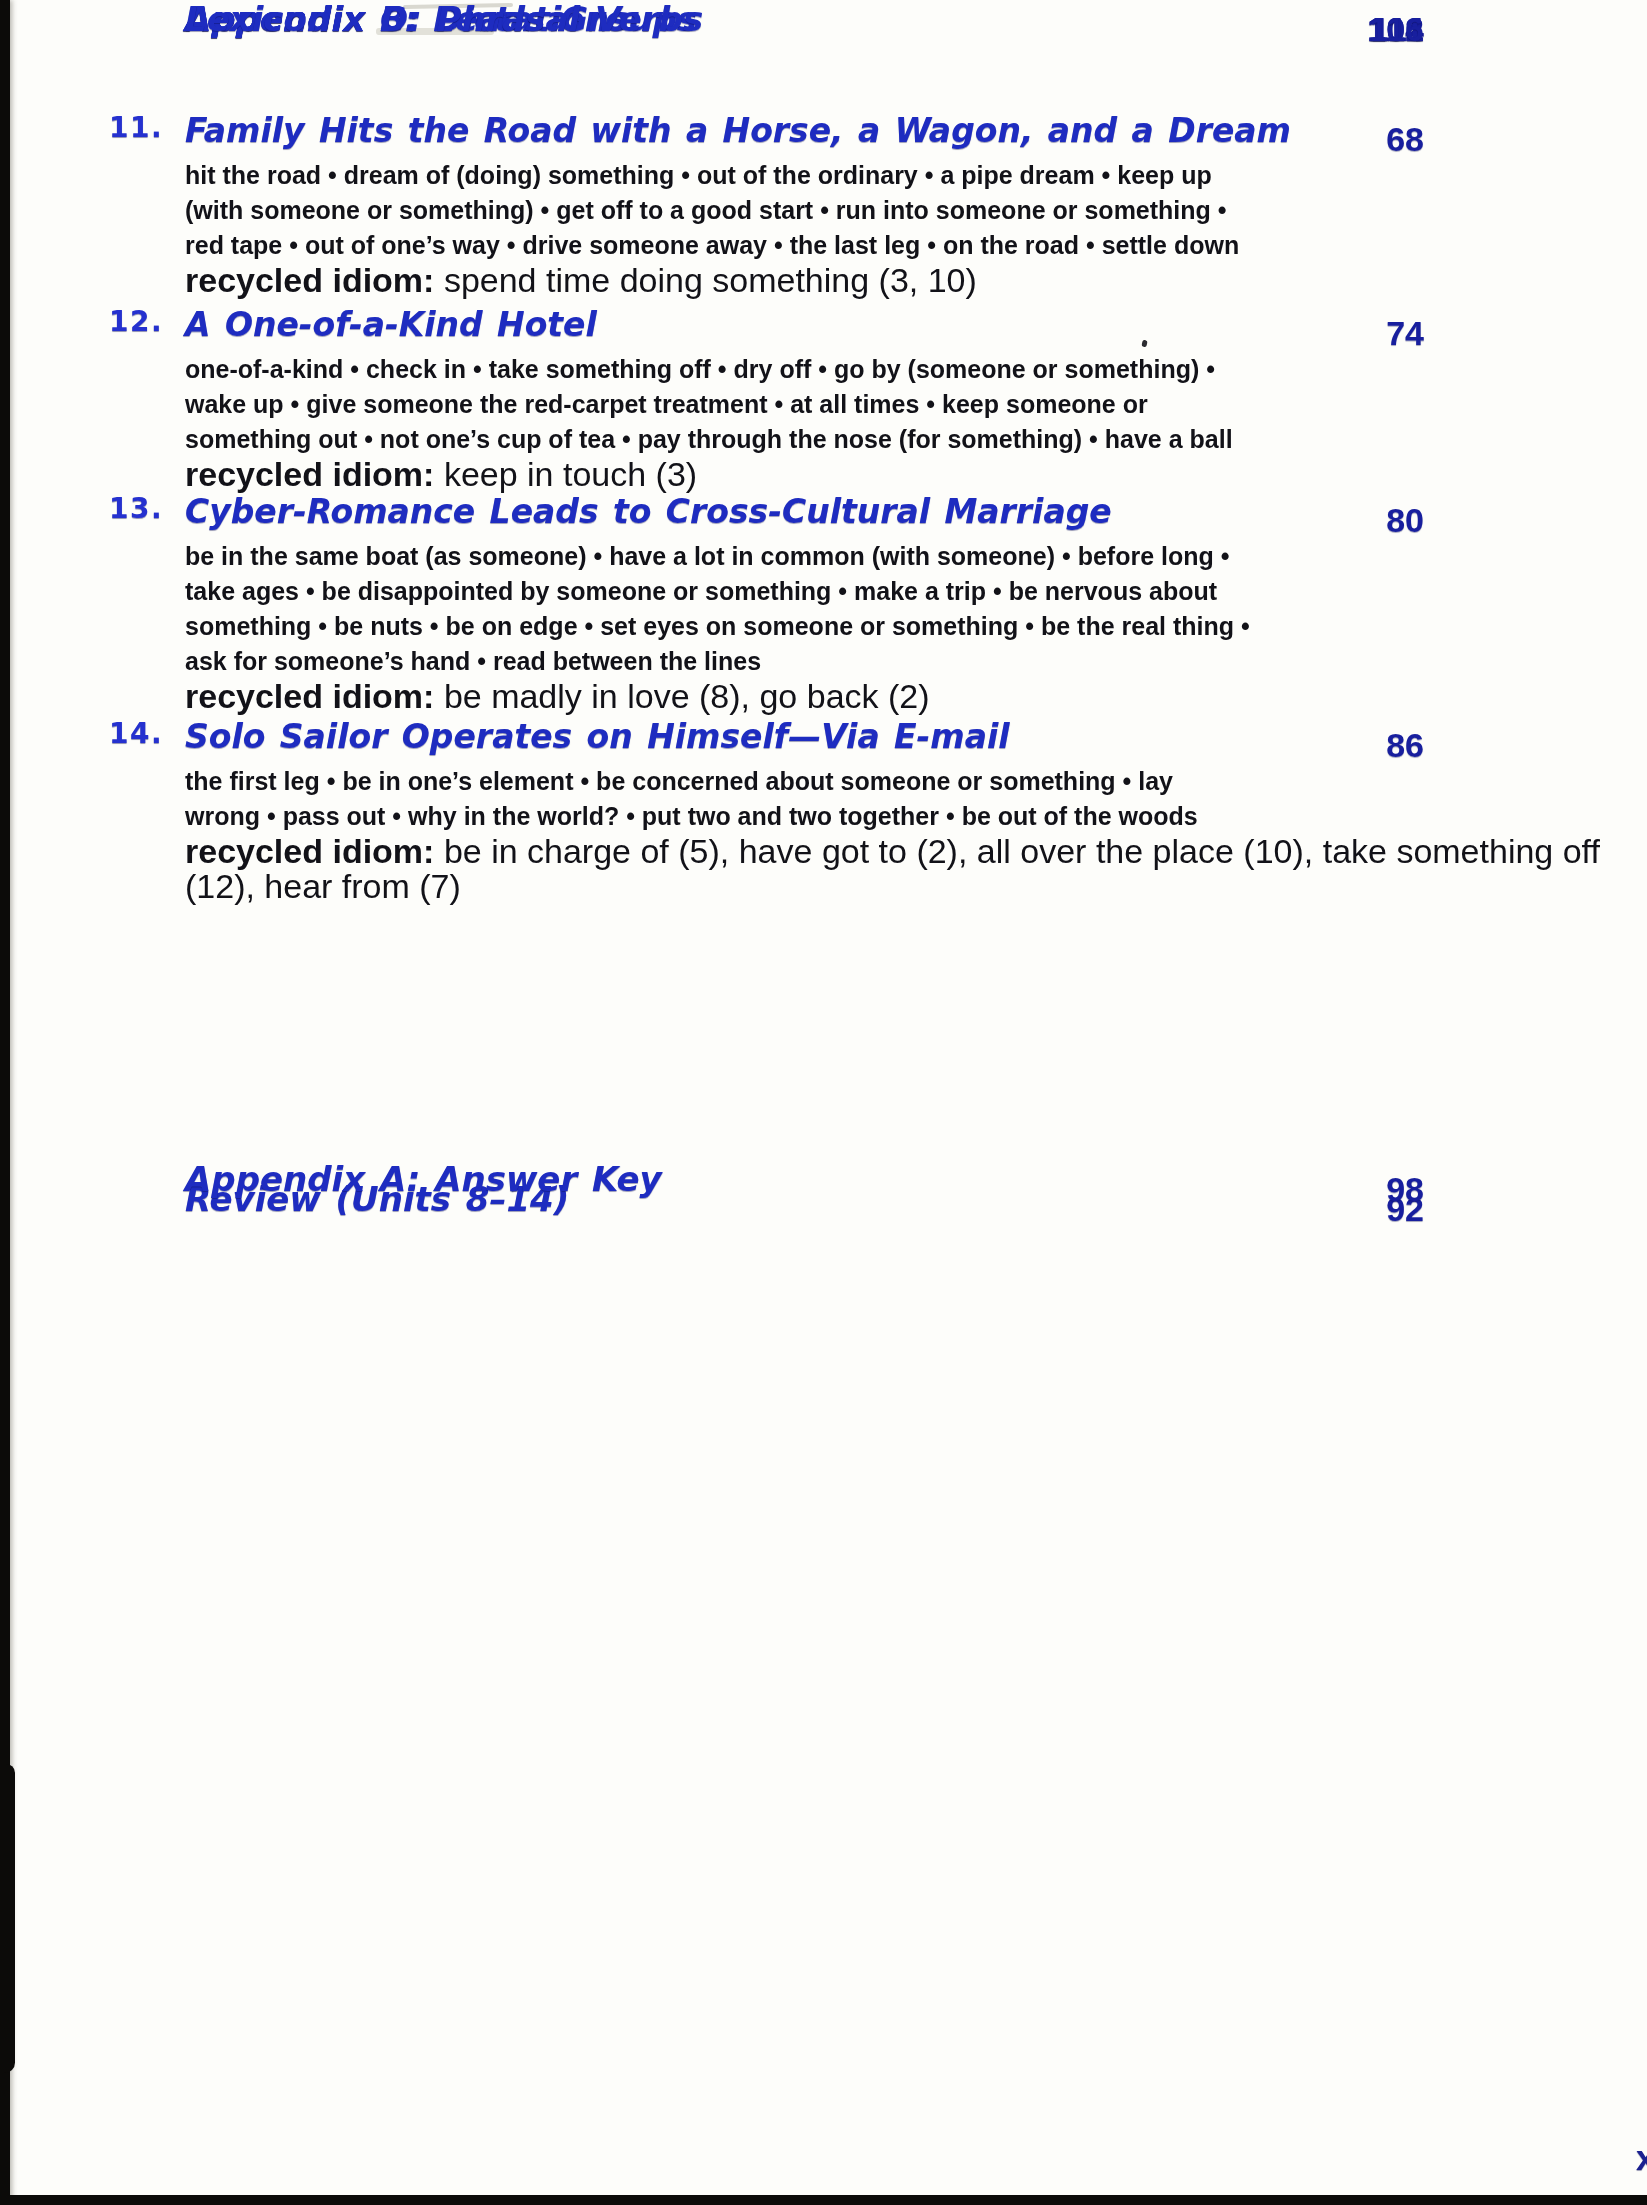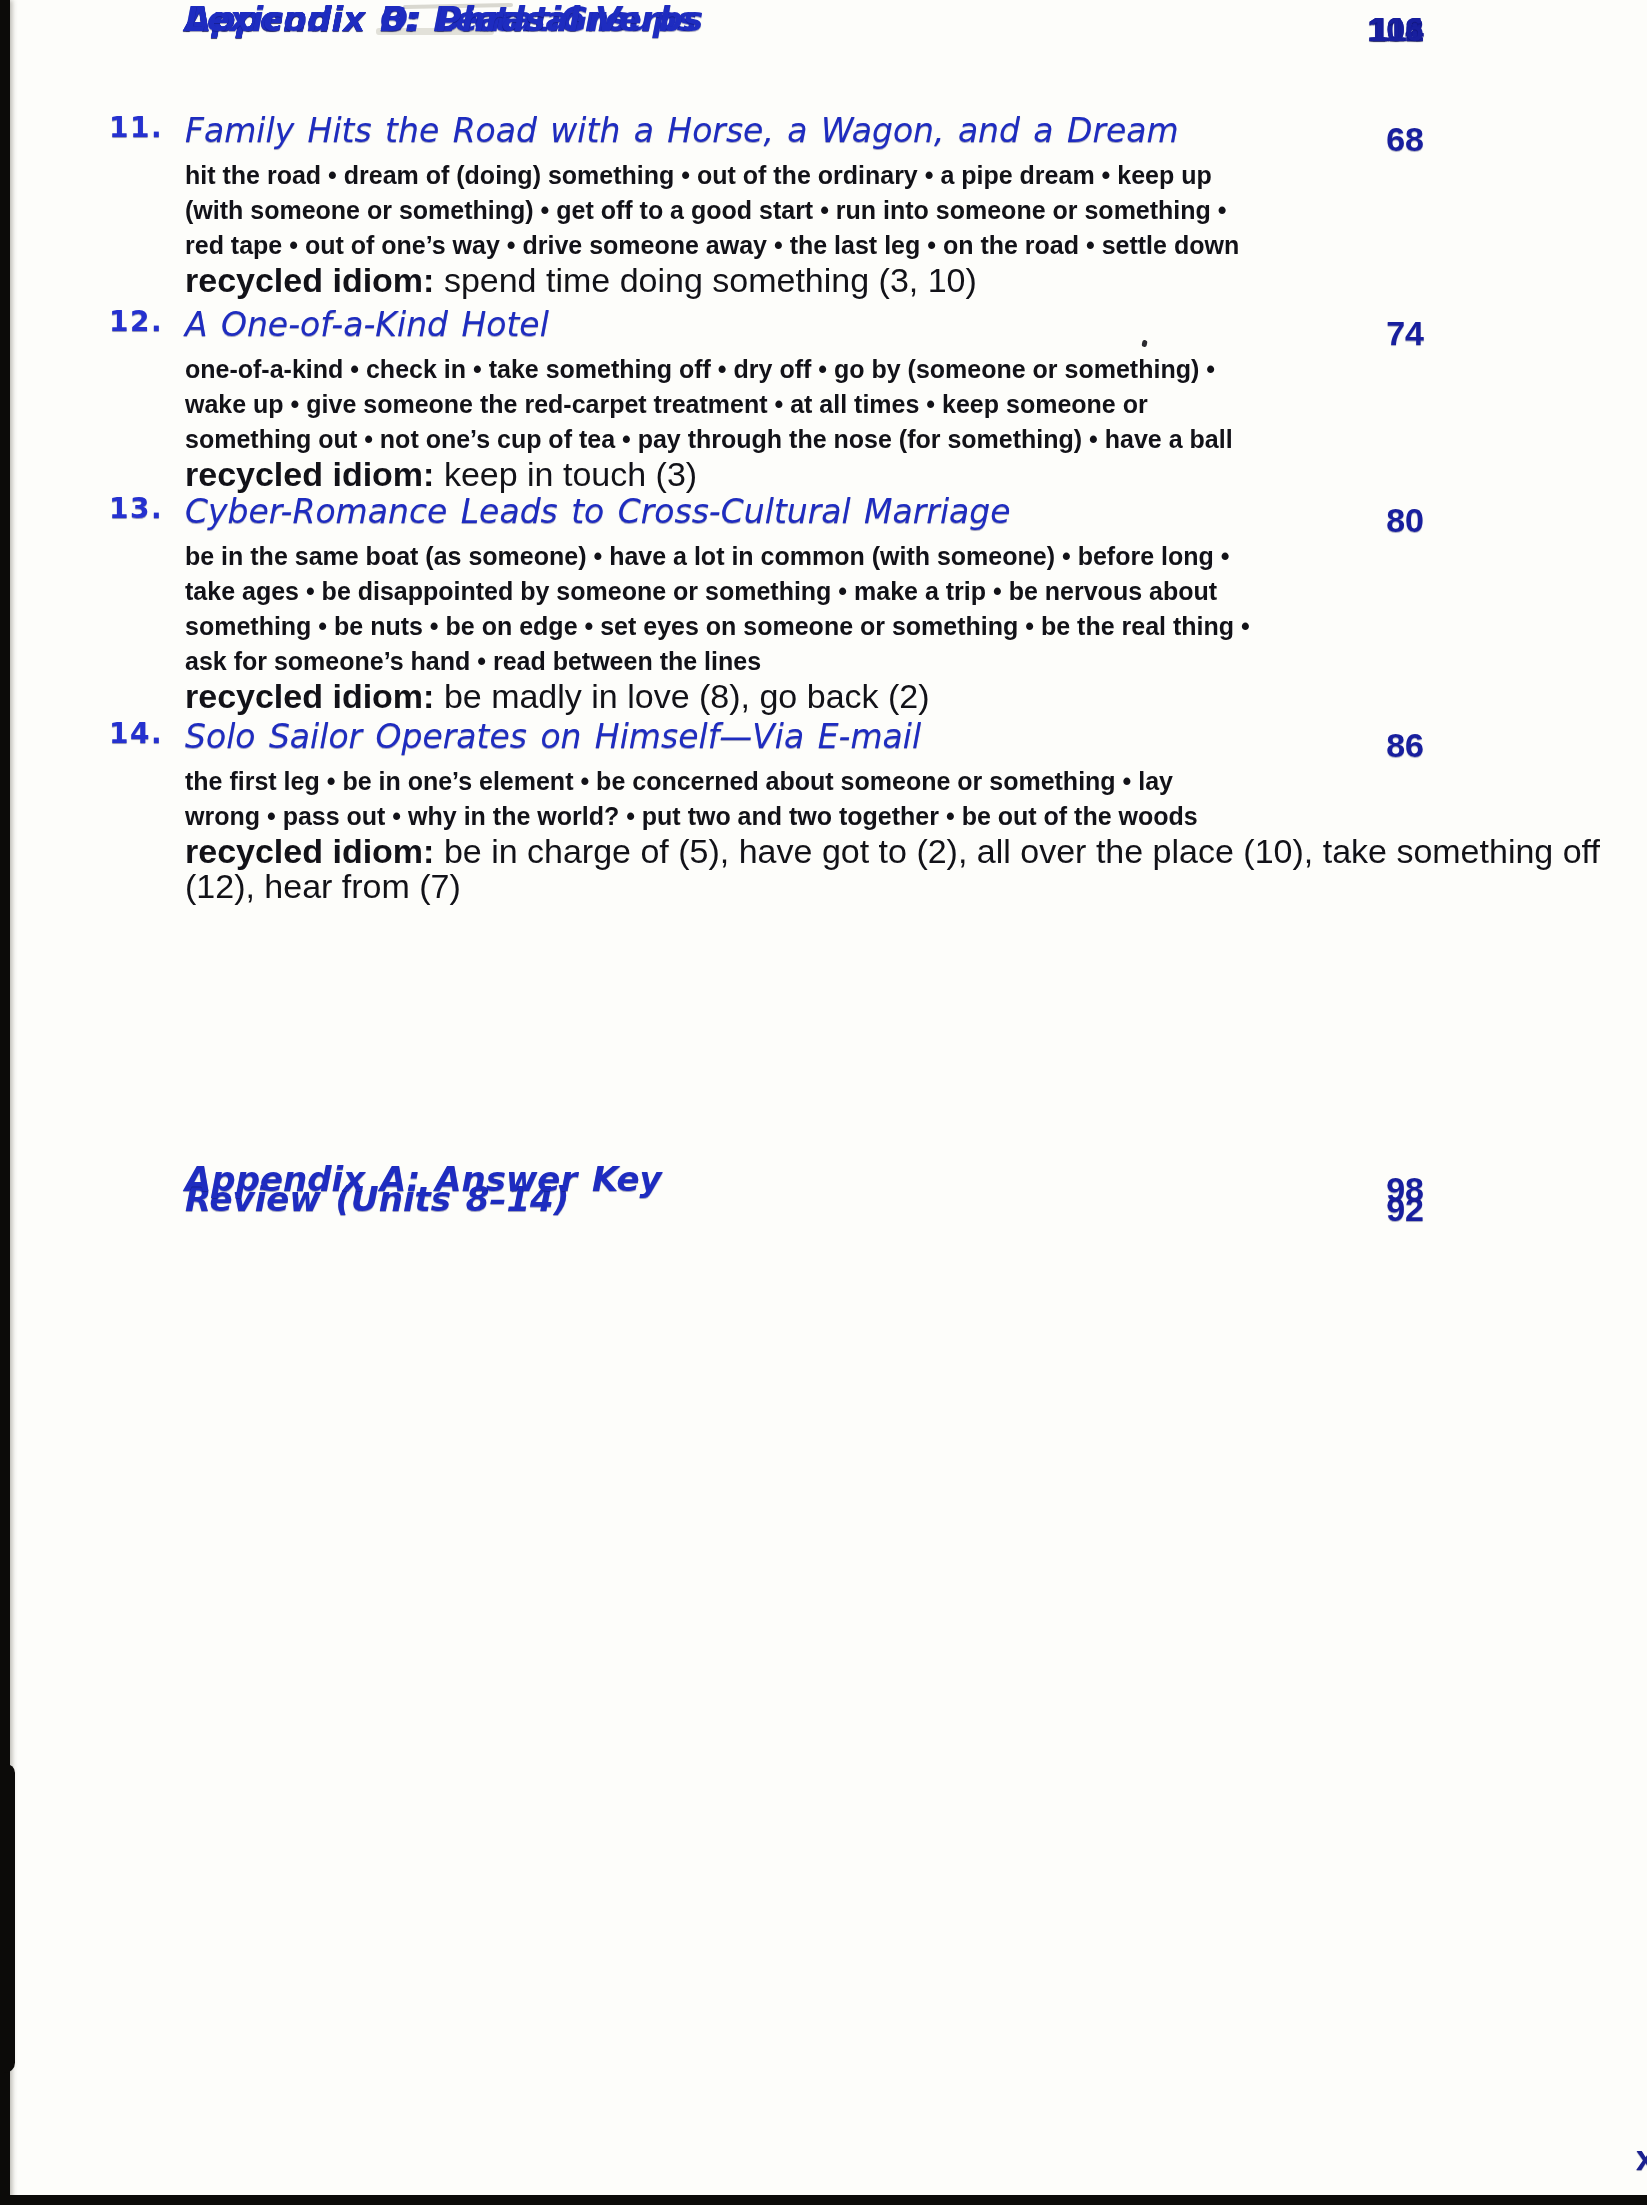--- a/index.html
+++ b/index.html
@@ -51,21 +51,21 @@
     position:absolute;left:109px;top:0;
     font-family:"DejaVu Sans",sans-serif;
     font-weight:bold;font-size:28px;line-height:38px;
     color:#2531cf;letter-spacing:1.5px;
     text-shadow:0 0.7px 0.7px rgba(14,16,90,.45);
     white-space:nowrap;
   }
   .unit-title{
     position:absolute;left:185px;top:2.9px;
     font-family:"DejaVu Sans",sans-serif;
-    font-style:italic;font-weight:normal;font-size:33px;line-height:37px;
+    font-style:italic;font-weight:bold;font-size:33px;line-height:37px;
     color:#1e2cc0;word-spacing:2.9px;
     text-shadow:0 0.7px 0.7px rgba(12,14,85,.4);
     white-space:nowrap;
   }
   .page-num{
     position:absolute;right:223px;top:13.2px;
     font-weight:bold;font-size:34px;line-height:34px;
     color:#181f9e;
     text-shadow:0 0.7px 0.7px rgba(10,12,80,.35);
   }

